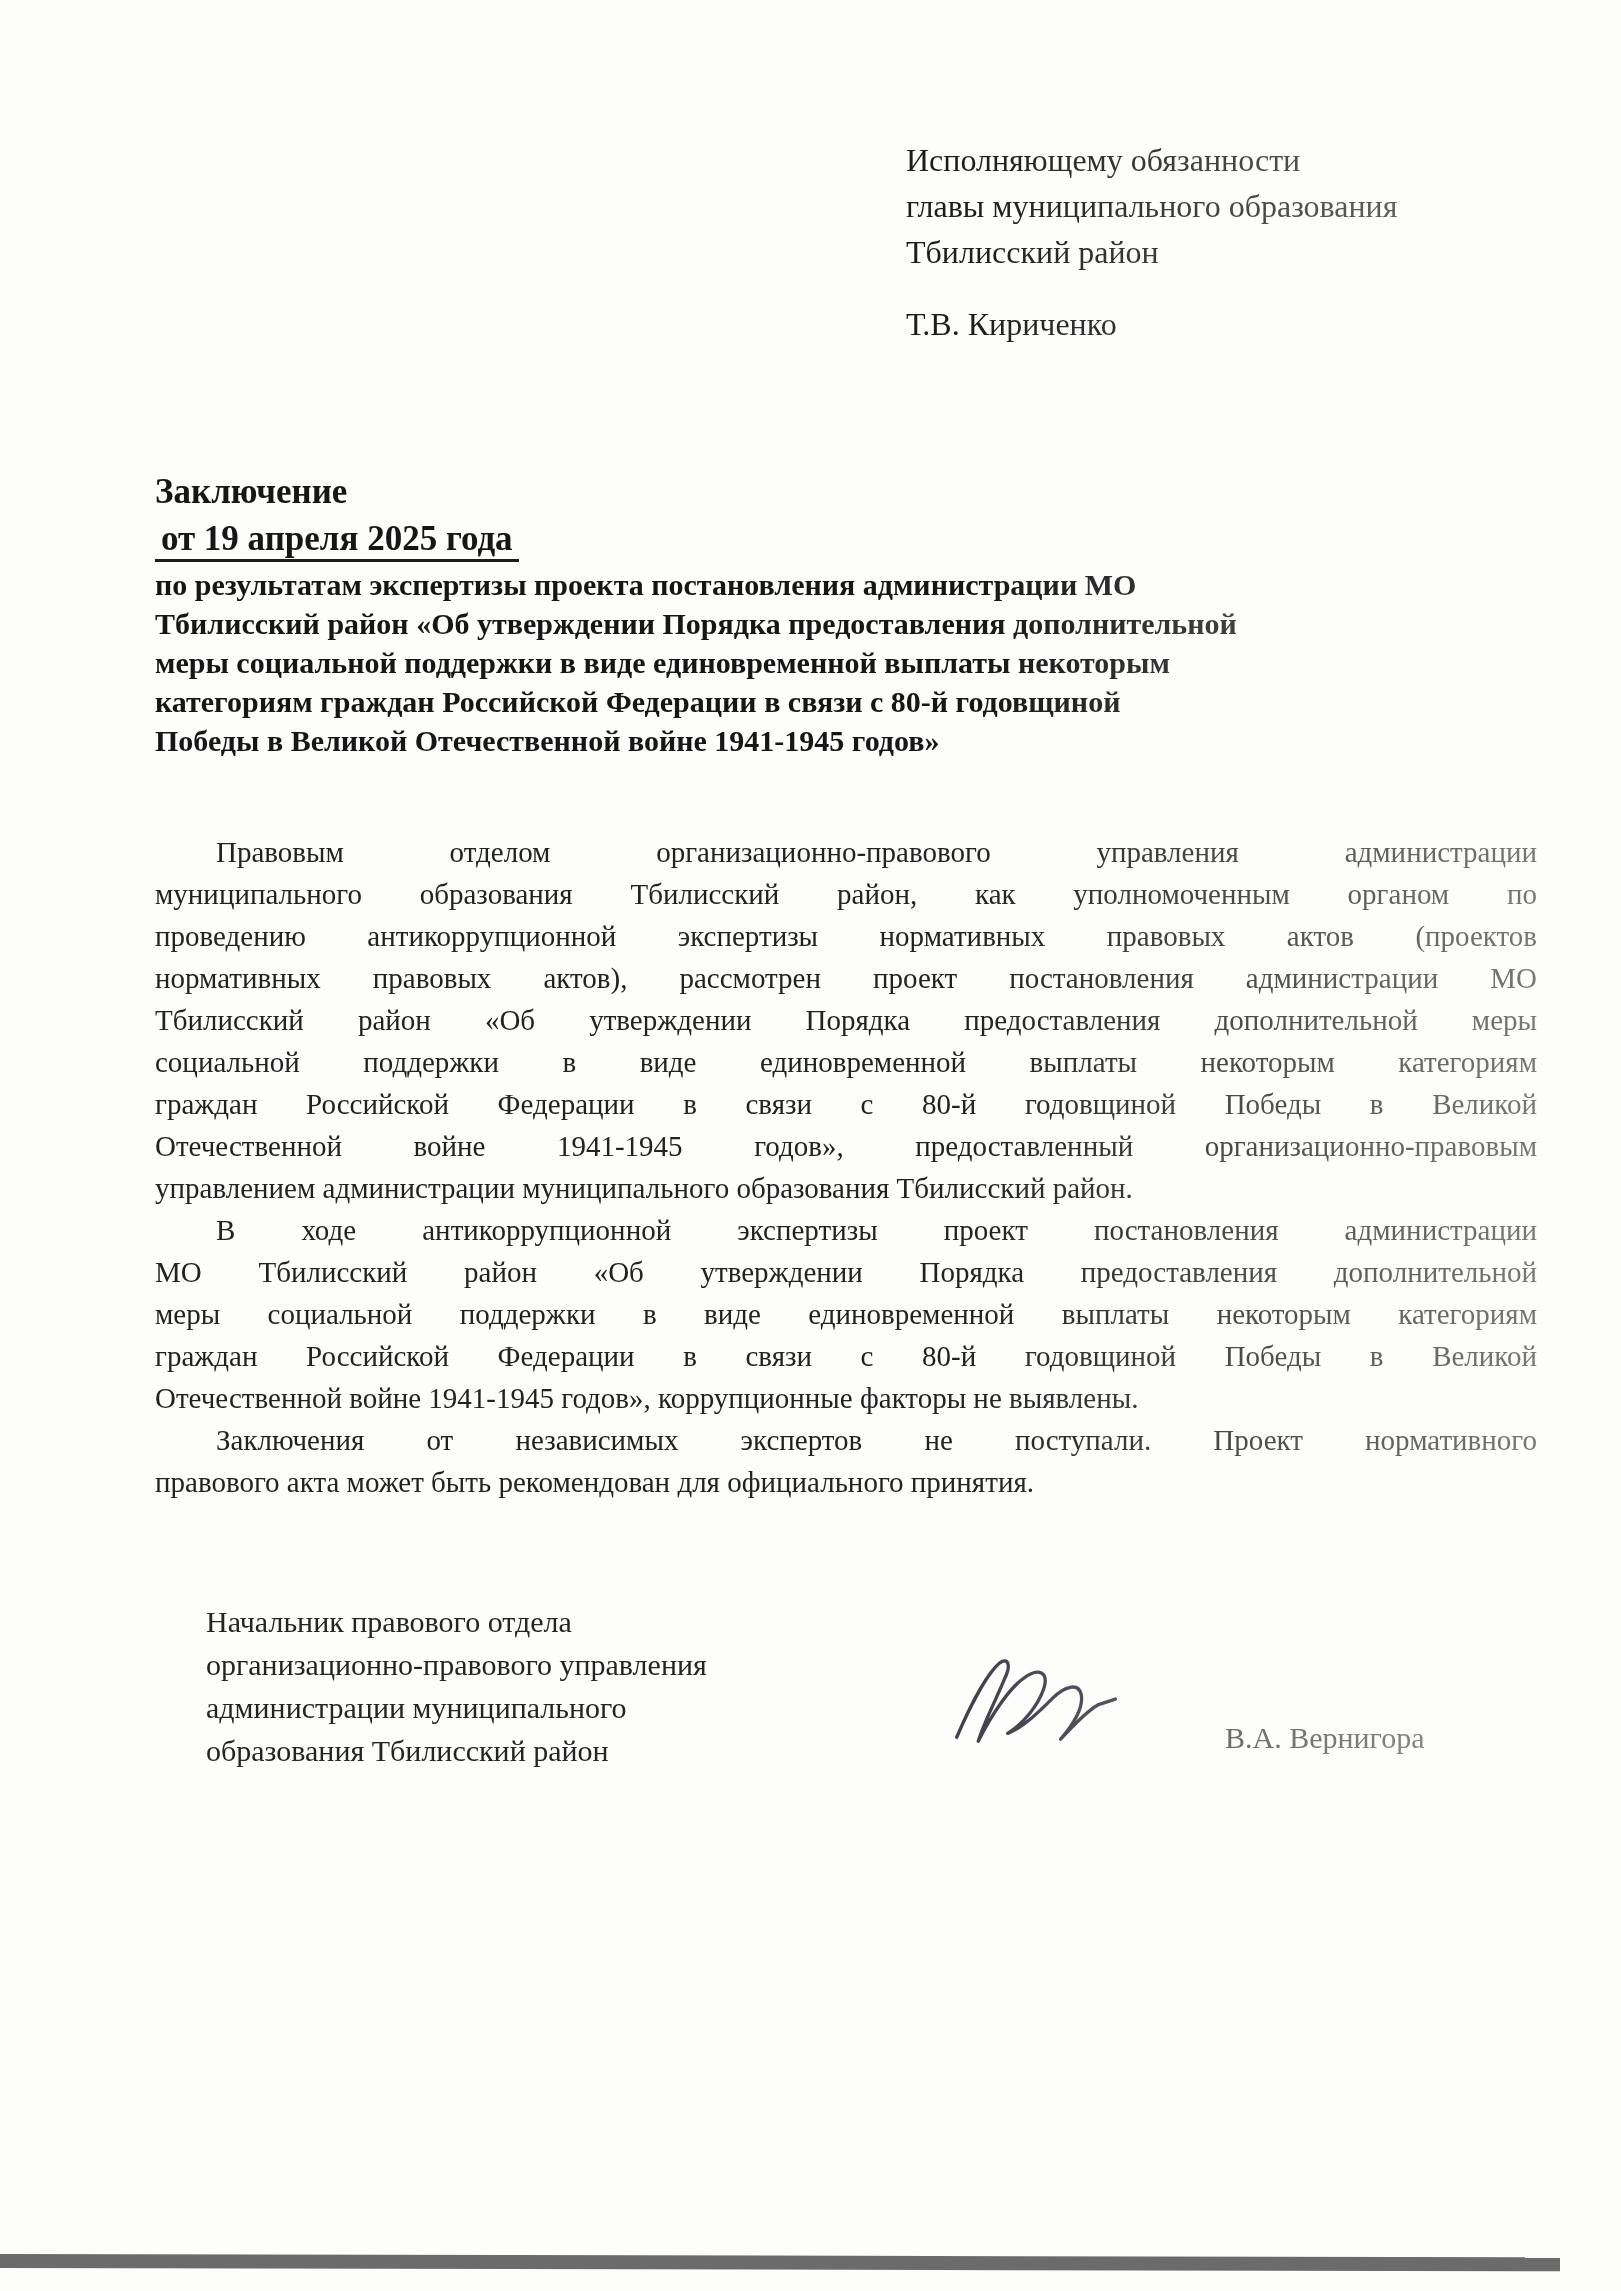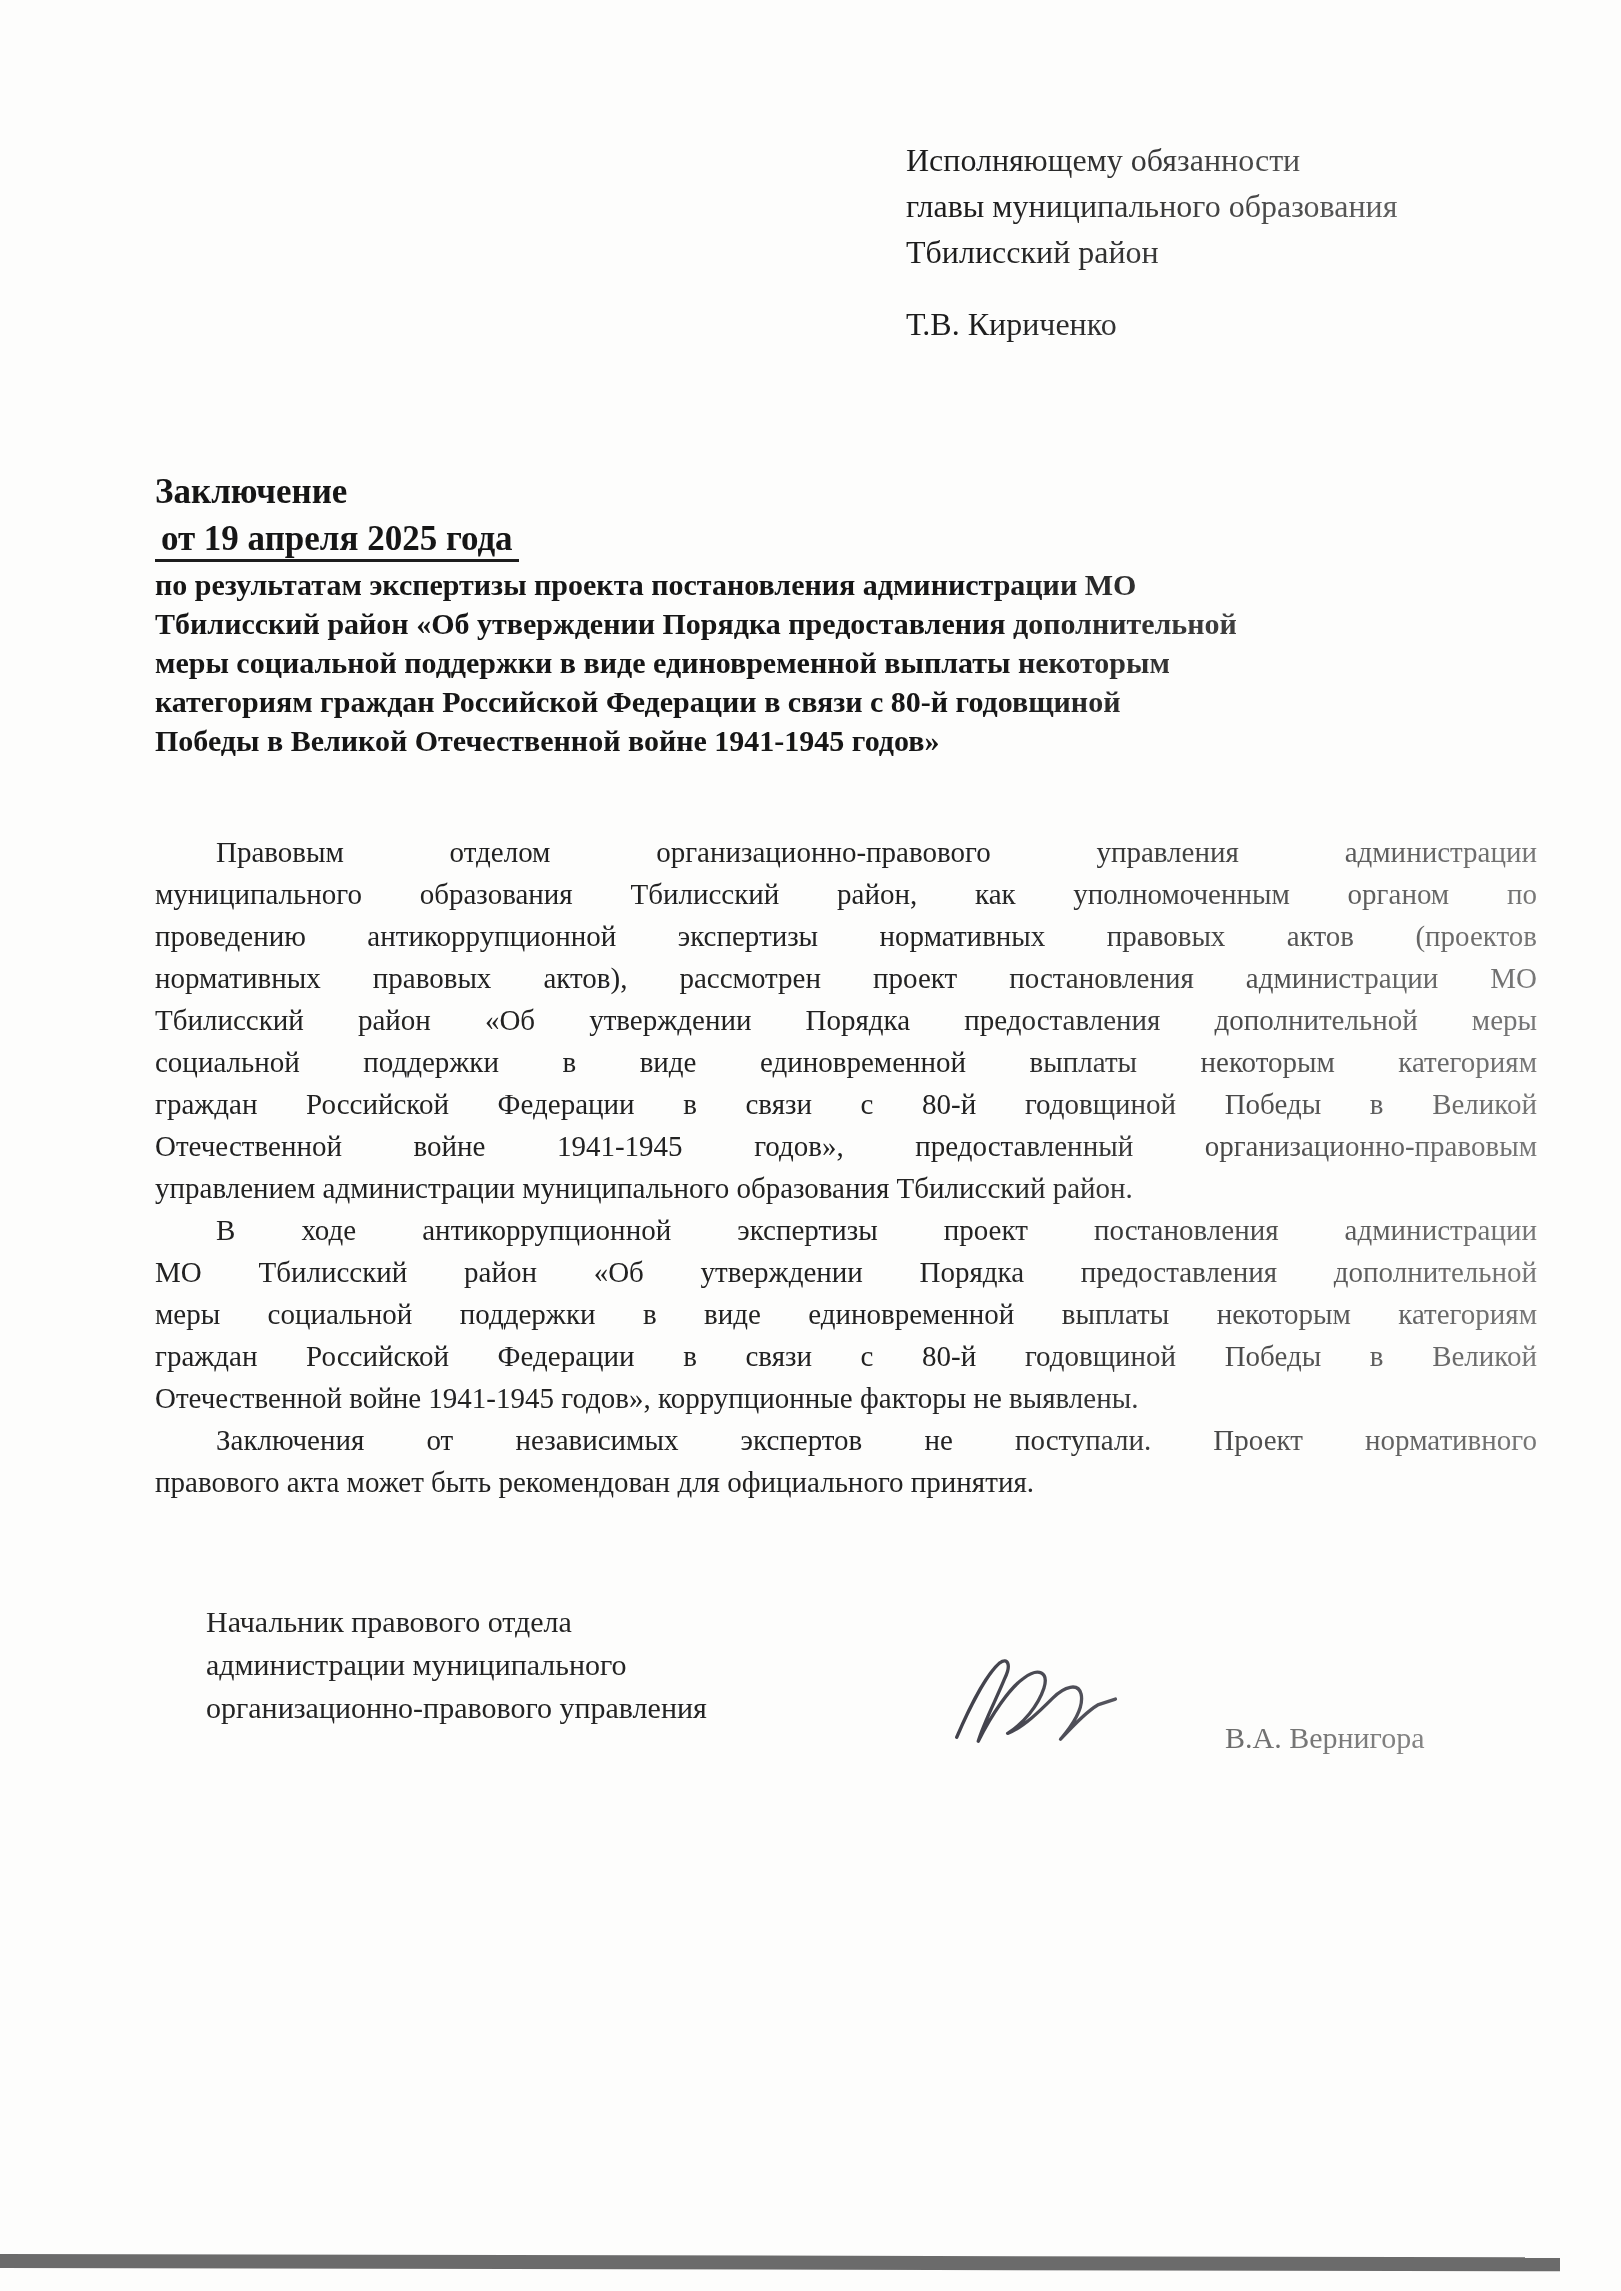--- a/index.html
+++ b/index.html
@@ -109,22 +109,23 @@
       <div class="pline last">Отечественной войне 1941-1945 годов», коррупционные факторы не выявлены.</div>
     </div>
     <div>
       <div class="pline first">Заключения от независимых экспертов не поступали. Проект нормативного</div>
       <div class="pline last">правового акта может быть рекомендован для официального принятия.</div>
     </div>
   </div>
 
   <div class="sig-position">
     <div>Начальник правового отдела</div>
+    <div>организационно-правового управления</div>
     <div>администрации муниципального</div>
-    <div>организационно-правового управления</div>
+    <div>образования Тбилисский район</div>
   </div>
 
   <svg class="sig-scribble" viewBox="0 0 196 108">
     <path d="M14 90 C26 62 44 26 58 14 C66 8 70 16 63 30 C55 50 42 74 36 94
              C50 66 68 40 82 30 C98 18 108 24 103 40 C97 58 82 76 66 86
              C82 80 100 62 112 50 C124 38 138 34 141 46 C144 60 132 78 120 92
              C131 80 146 64 158 57 L176 51" fill="none" stroke="#2e2e38" stroke-width="3.4" stroke-linecap="round" stroke-linejoin="round" opacity="0.9"></path>
   </svg>
 
   <div class="sig-name">В.А. Вернигора</div>

